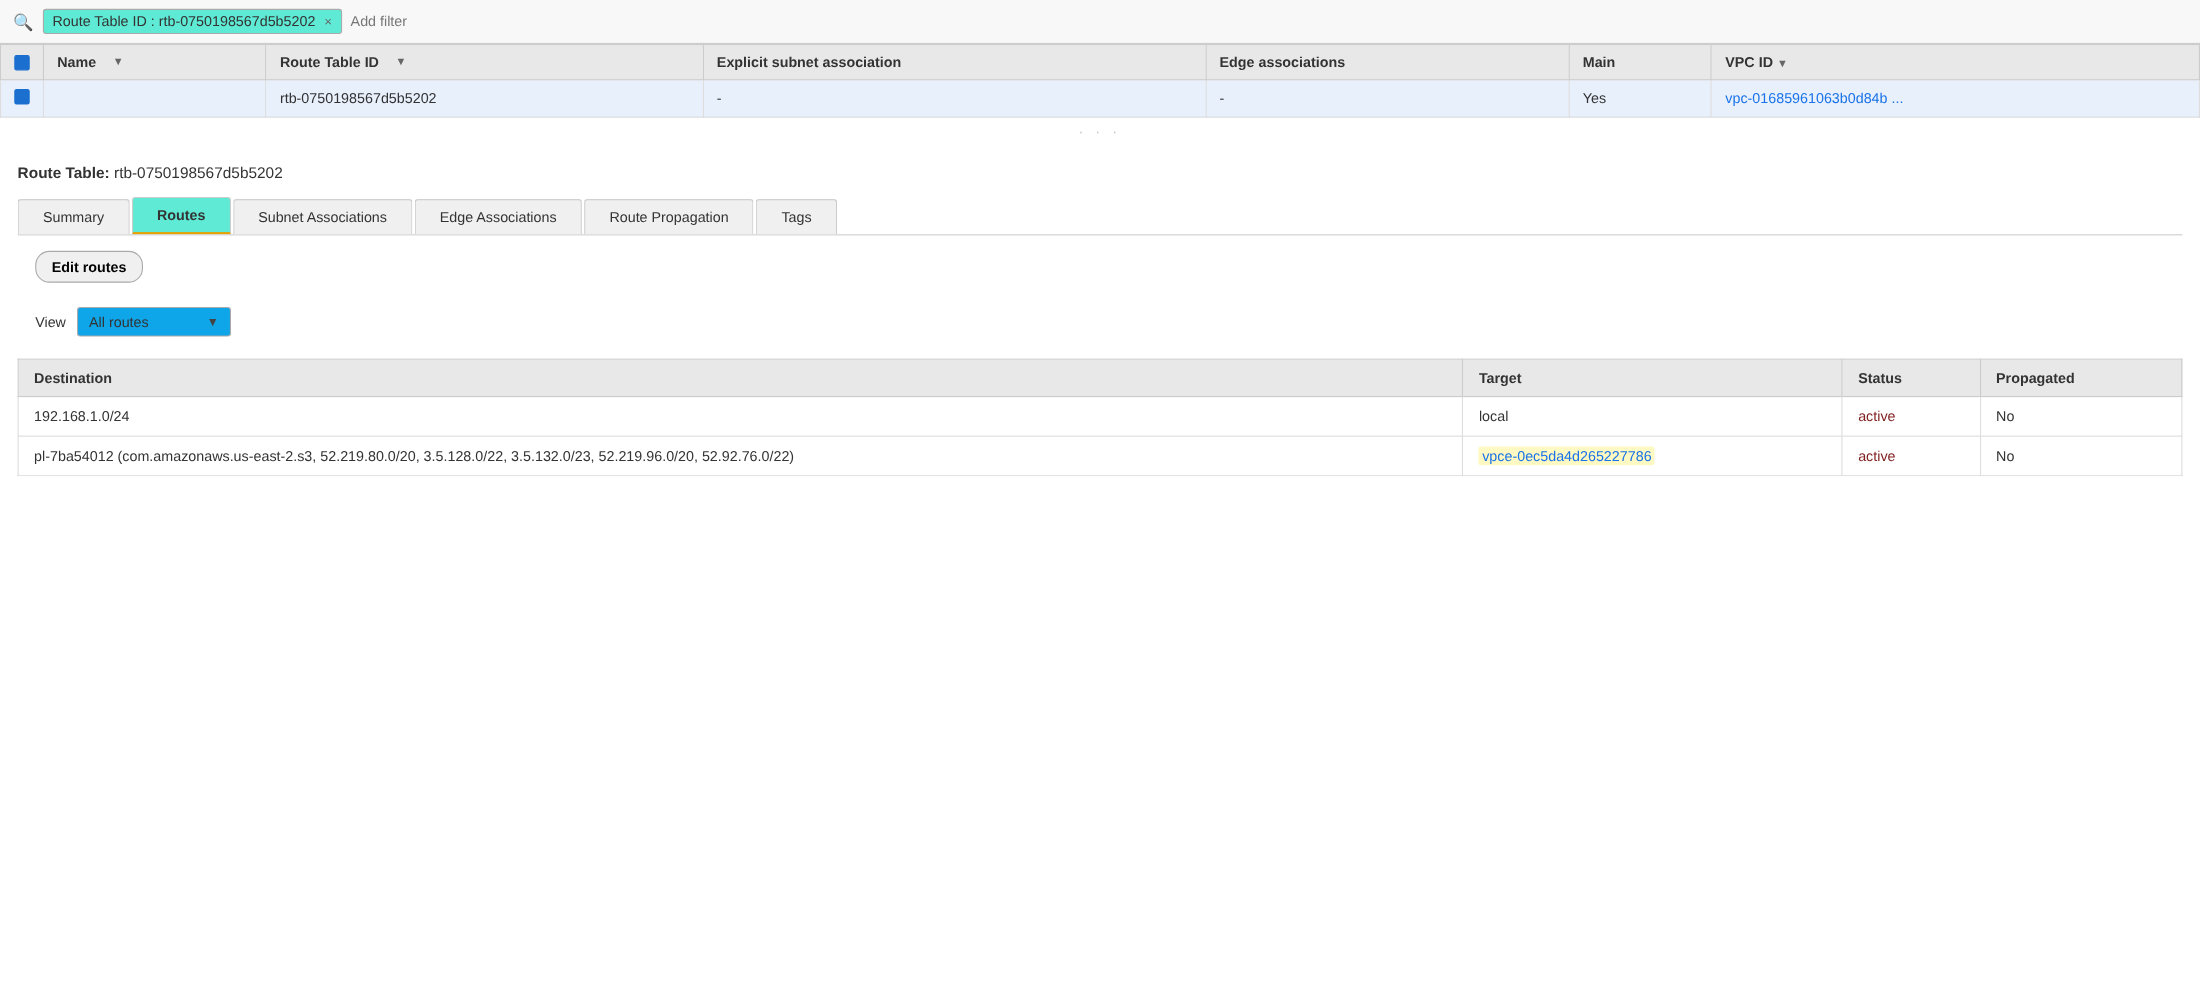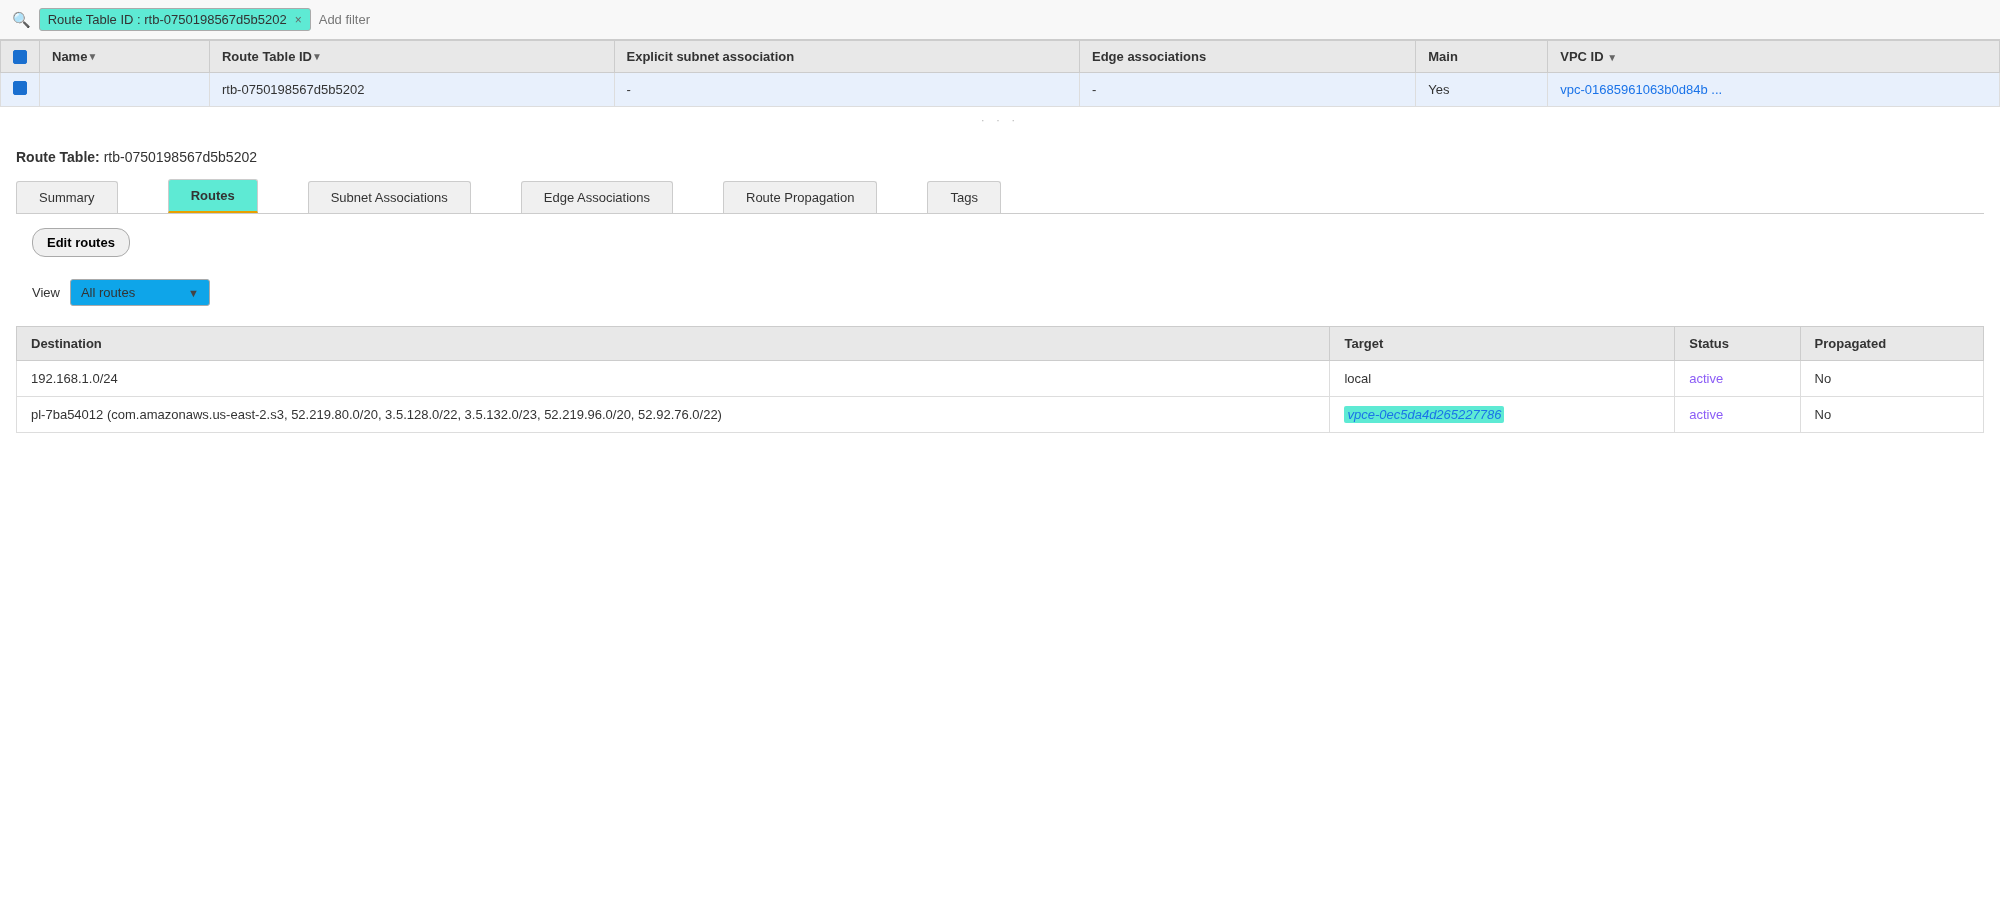--- a/index.html
+++ b/index.html
@@ -56,21 +56,21 @@
       border: 1px solid #ccc;
       padding: 8px 12px;
       text-align: left;
       font-weight: bold;
       font-size: 13px;
       white-space: nowrap;
     }
     .main-table th .th-inner {
       display: flex;
       align-items: center;
-      gap: 0;
+      gap: 15px;
     }
     .sort-arrow {
       color: #666;
       font-size: 10px;
     }
     .main-table td {
       border: 1px solid #ddd;
       padding: 8px 12px;
       font-size: 13px;
       background: #e8f0fc;
@@ -104,21 +104,20 @@
     .route-table-id {
       font-weight: normal;
     }
 
     
     .tabs-row {
       display: flex;
       align-items: flex-end;
       border-bottom: 1px solid #ccc;
       margin-bottom: 0;
-      gap: 48px;
     }
     .tab {
       padding: 8px 22px;
       border: 1px solid #ccc;
       border-bottom: none;
       background: #f0f0f0;
       cursor: pointer;
       font-size: 13px;
       margin-right: 2px;
       border-radius: 3px 3px 0 0;
@@ -189,29 +188,28 @@
       font-weight: bold;
       font-size: 13px;
     }
     .routes-table td {
       border: 1px solid #ddd;
       padding: 10px 14px;
       font-size: 13px;
       vertical-align: top;
     }
     .status-active {
-      color: #8b5cf6;
+      color: #7f1d1d;
     }
     .vpce-highlight {
-      background: #5eead4;
+      background: #fef9c3;
       color: #1a73e8;
       padding: 1px 3px;
       border-radius: 2px;
       text-decoration: none;
-      font-style: italic;
     }
 
     
     .resize-handle {
       text-align: center;
       padding: 6px;
       color: #bbb;
       font-size: 12px;
       letter-spacing: 4px;
     }

